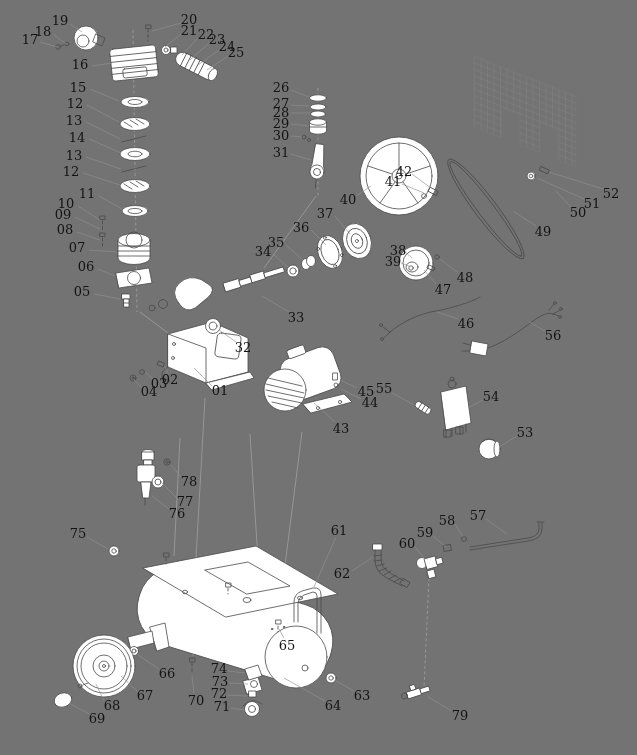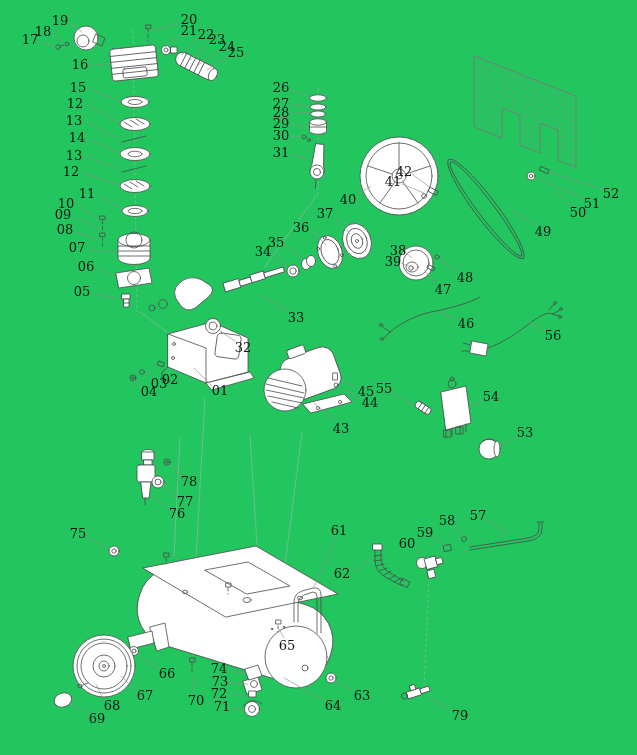--- a/index.html
+++ b/index.html
@@ -1,16 +1,16 @@
 <!DOCTYPE html>
 <html><head>
 <meta charset="utf-8">
 <style>
   html,body{margin:0;padding:0;background:#ffffff;}
-  .stage{position:relative;width:637px;height:755px;background:#22c55e;overflow:hidden;
+  .stage{position:relative;width:637px;height:755px;background:#737373;overflow:hidden;
          font-family:"DejaVu Serif",serif;}
   svg{display:block;}
   .p{stroke:#4a4a4a;fill:none;stroke-width:0.8;stroke-linejoin:round;stroke-linecap:round;}
   .thin{stroke:#b4b4b4;stroke-width:0.55;}
   .dash{stroke-dasharray:3 2.5;}
   .leader{stroke:#8f8f8f;stroke-width:0.65;fill:none;}
   .plabel{font-family:"DejaVu Serif",serif;font-size:13px;fill:#141414;text-anchor:middle;}
 </style>
 </head>
 <body>

